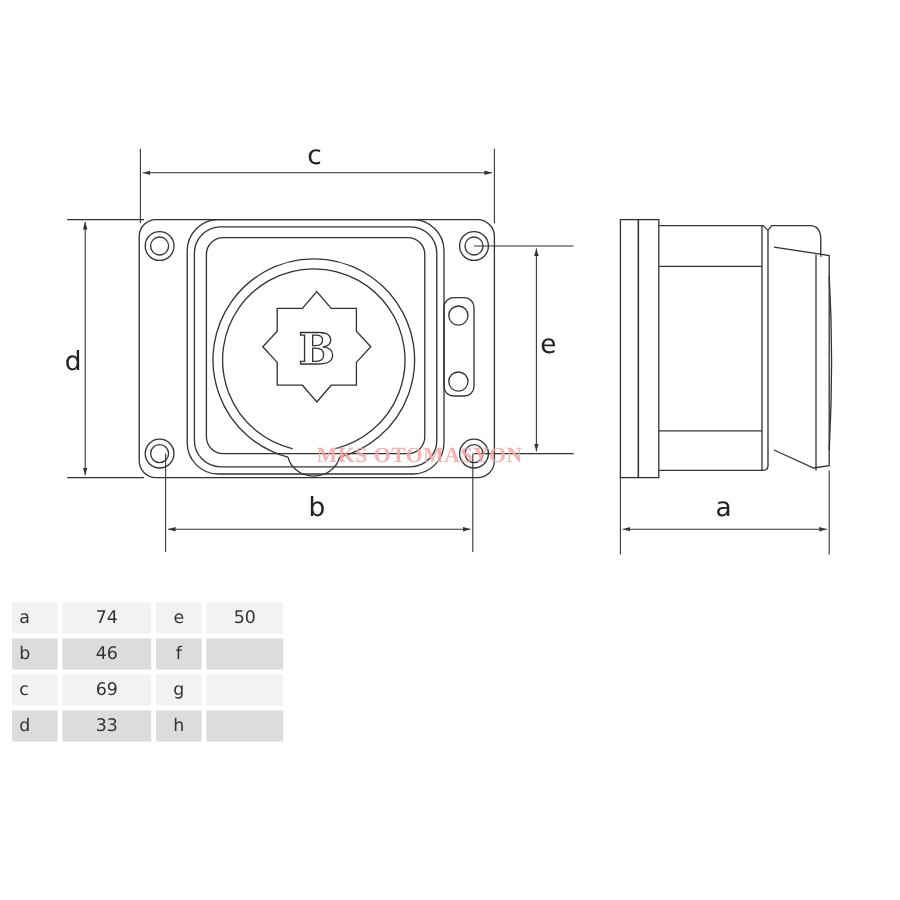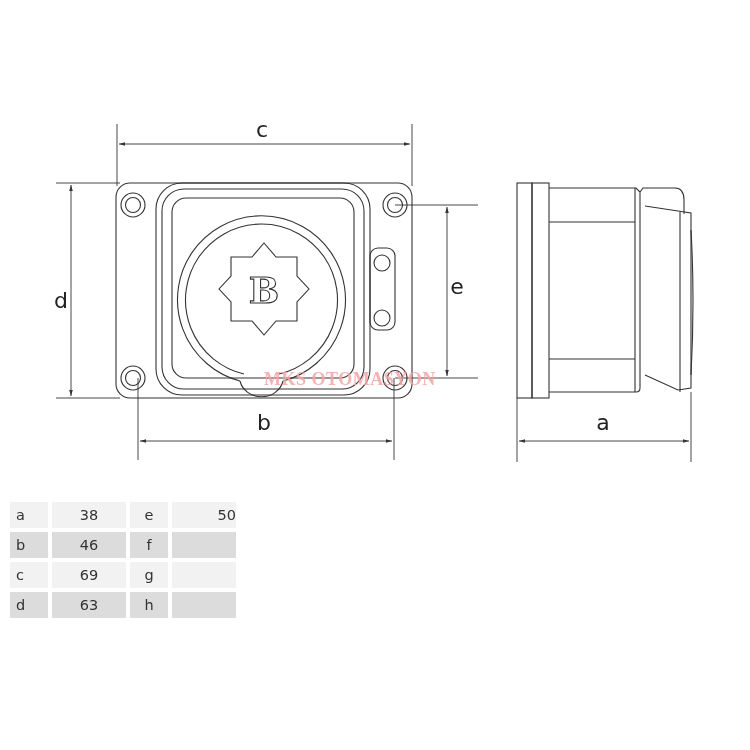--- a/index.html
+++ b/index.html
@@ -8,21 +8,21 @@
   .dimlabel { font-family:"DejaVu Sans", sans-serif; font-size:22px; fill:#222; }
   .watermark { font-family:"Liberation Serif", serif; font-weight:bold; font-size:18px; fill:#f3a5a5; fill-opacity:0.85; letter-spacing:0.5px; }
   .table { position:absolute; left:10px; top:502px; width:226px; font-family:"DejaVu Sans", sans-serif; color:#333; }
   .thead { background:#d9d9d9; height:25px; line-height:25px; font-size:14.5px; padding-left:9px; margin-bottom:4px; letter-spacing:-0.2px; }
   .row { display:flex; height:26px; margin-bottom:4px; }
   .cell { height:26px; line-height:26px; font-size:14.5px; text-align:center; margin-right:4px; }
   .cell:last-child { margin-right:0; }
   .c1 { width:38px; text-align:left; padding-left:6px; box-sizing:border-box; }
   .c2 { width:74px; }
   .c3 { width:38px; }
-  .c4 { width:64px;text-align:right; }
+  .c4 { width:64px; }
   .row.light .cell { background:#f2f2f2; }
   .row.dark .cell { background:#dcdcdc; }
 </style>
 </head>
 <body>
 
 <svg id="drawing" viewBox="0 0 750 480" xmlns="http://www.w3.org/2000/svg">
   <defs>
     <marker id="arr" viewBox="0 0 10 10" refX="10" refY="5" markerWidth="7" markerHeight="7" orient="auto-start-reverse">
       <path d="M0,2 L10,5 L0,8 z" fill="#333"></path>
@@ -106,35 +106,35 @@
   </g>
   <text class="dimlabel" x="603" y="430" text-anchor="middle">a</text>
 
   <text class="watermark" x="264" y="385">MKS OTOMASYON</text>
 </svg>
 
 <div class="table">
 
   <div class="row light">
     <div class="cell c1">a</div>
-    <div class="cell c2">38</div>
+    <div class="cell c2">74</div>
     <div class="cell c3">e</div>
     <div class="cell c4">50</div>
   </div>
   <div class="row dark">
     <div class="cell c1">b</div>
     <div class="cell c2">46</div>
     <div class="cell c3">f</div>
     <div class="cell c4"></div>
   </div>
   <div class="row light">
     <div class="cell c1">c</div>
     <div class="cell c2">69</div>
     <div class="cell c3">g</div>
     <div class="cell c4"></div>
   </div>
   <div class="row dark">
     <div class="cell c1">d</div>
-    <div class="cell c2">63</div>
+    <div class="cell c2">33</div>
     <div class="cell c3">h</div>
     <div class="cell c4"></div>
   </div>
 </div>
 
 </body></html>

